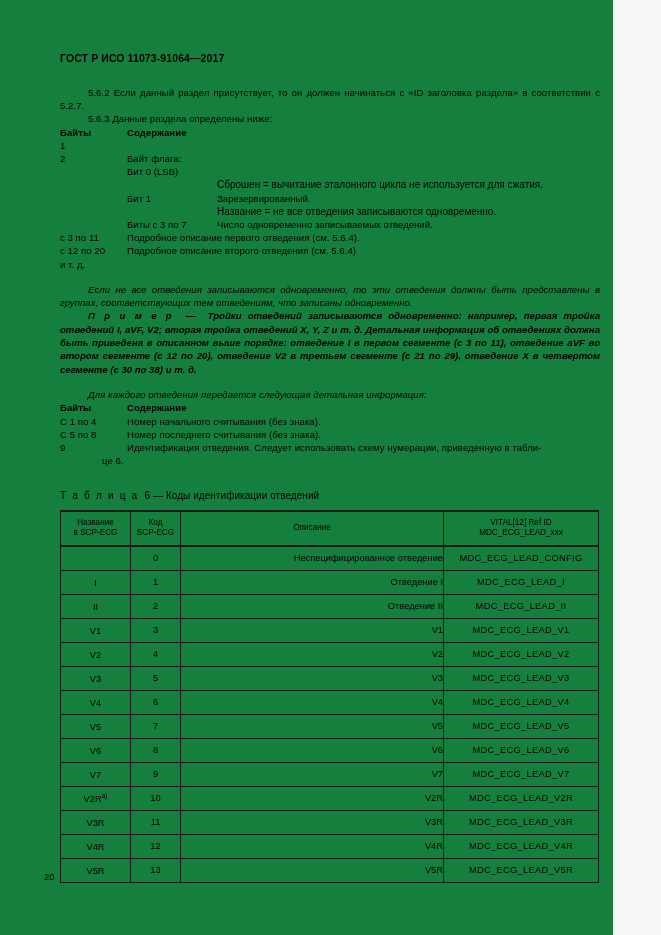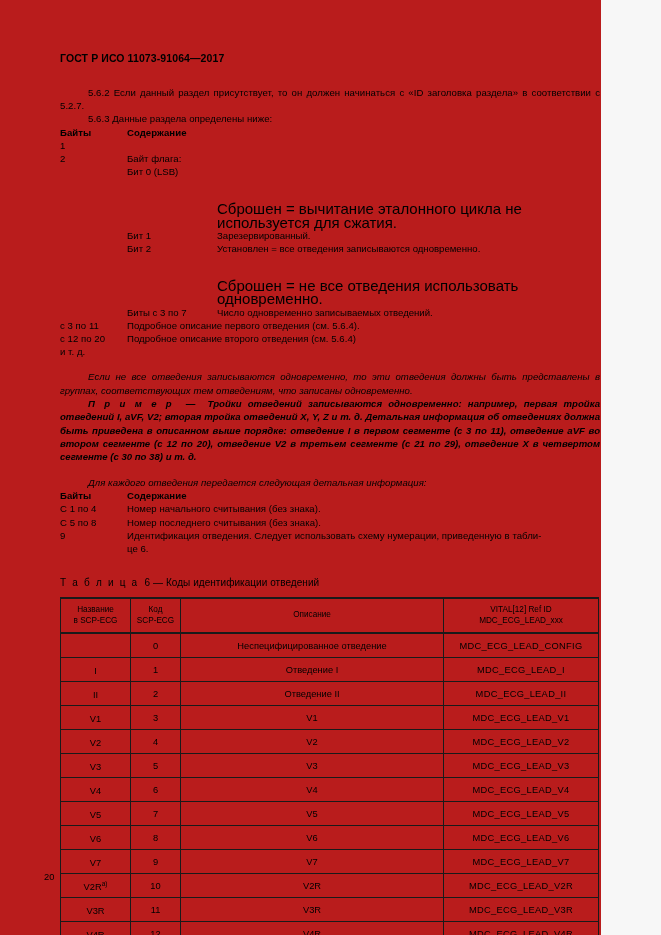--- a/index.html
+++ b/index.html
@@ -18,21 +18,22 @@
     height: 935px;
     background: #f7f7f7;
     overflow: hidden;
     box-sizing: border-box;
   }
   .sheet {
     position: absolute;
     left: 0; top: 0;
     width: 601px;
     height: 935px;
-    background: #b91c1c;
+    background: #15803d;
+    padding-left: 12px;
   }
   .content {
     position: absolute;
     left: 60px;
     top: 52px;
     width: 540px;
   }
 
   
   .runhead {
@@ -90,26 +91,25 @@
     line-height: 13.2px;
   }
   .subrow .s1 {
     width: 90px;
     flex: 0 0 90px;
     margin-left: 67px;
   }
   .subrow .s2 { flex: 1 1 auto; }
   .hang {
     margin-left: 157px;
-    font-size: 15px;
-    line-height: 13.2px;
-    margin-top: 24px;
+    font-size: 10px;
+    line-height: 13.2px;
   }
   .contcell {
-    margin-left: 67px;
+    margin-left: 42px;
     font-size: 9.6px;
     line-height: 13.2px;
   }
 
   
   .tbl-caption {
     font-size: 10px;
     margin: 22px 0 9px 0;
     letter-spacing: 0.05px;
   }
@@ -139,21 +139,21 @@
   table.leads thead tr th:first-child { border-top-width: 2px; }
   table.leads thead th { border-top-width: 2px; }
 
   col.c-name { width: 70px; }
   col.c-code { width: 50px; }
   col.c-desc { width: 263px; }
   col.c-ref  { width: 155px; }
 
   td.name { text-align: center; }
   td.code { text-align: center; }
-  td.desc { text-align: center; padding-left: 7px; }
+  td.desc { text-align: right; padding-left: 7px; }
   td.ref  { text-align: center; letter-spacing: 0.3px; }
 
   sup.note { font-size: 6.5px; vertical-align: super; }
 
   
   .folio {
     position: absolute;
     left: 44px;
     top: 872px;
     font-size: 9.3px;
@@ -190,25 +190,21 @@
         <div class="subrow">
           <div class="s1">Бит 0 (LSB)</div>
         </div>
         <div class="hang">Сброшен = вычитание эталонного цикла не используется для сжатия.</div>
 
         <div class="subrow">
           <div class="s1">Бит 1</div>
           <div class="s2">Зарезервированный.</div>
         </div>
 
-        <div class="subrow">
-          <div class="s1">Бит 2</div>
-          <div class="s2">Установлен = все отведения записываются одновременно.</div>
-        </div>
-        <div class="hang">Сброшен = не все отведения использовать одновременно.</div>
+        <div class="hang">Название = не все отведения записываются одновременно.</div>
 
         <div class="subrow">
           <div class="s1">Биты с 3 по 7</div>
           <div class="s2">Число одновременно записываемых отведений.</div>
         </div>
 
         <div class="defrow">
           <div class="c1">с 3 по 11</div>
           <div class="c2">Подробное описание первого отведения (см. 5.6.4).</div>
         </div>

